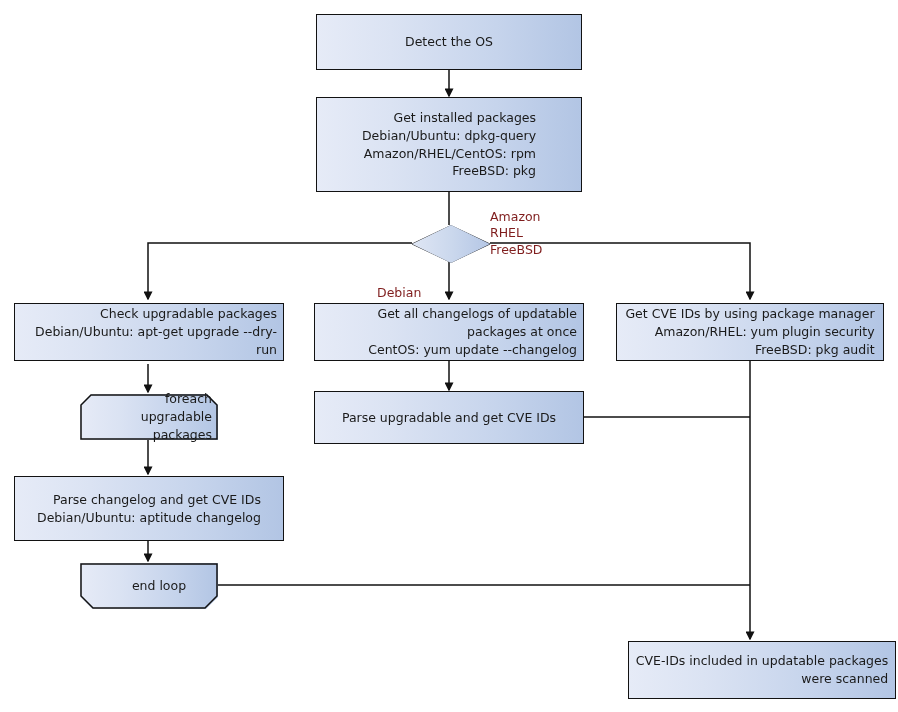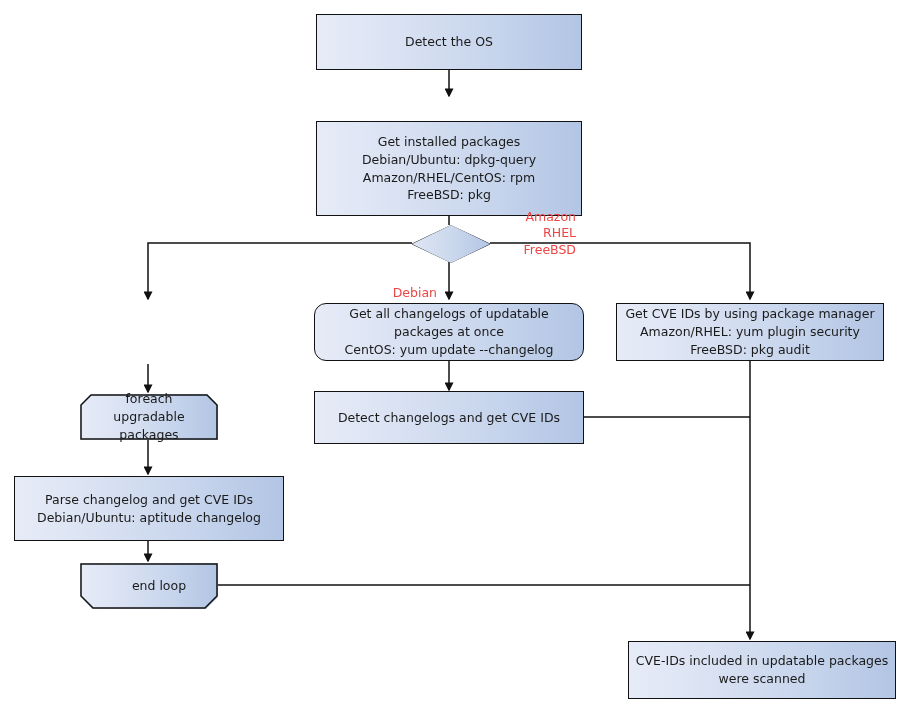--- a/index.html
+++ b/index.html
@@ -15,21 +15,21 @@
     position:absolute;
     box-sizing:border-box;
     display:flex;align-items:center;justify-content:center;
     text-align:center;
     color:#1a1a1a;
     font-size:12.5px;
     line-height:1.42;
     background:linear-gradient(to right,#e6ebf7 0%,#dbe3f3 28%,#c6d4ec 68%,#b2c5e4 100%);
     border:1.3px solid #121212;
   }
-  .node .txt{padding:0 6px;white-space:pre-line;}
+  .node .txt{padding:0 6px;white-space:pre-line;text-align:right;}
 
   
   .loop-start{
     border:none;
     background:none;
   }
   .loop-start .shape{
     position:absolute;inset:0;
     background:linear-gradient(to right,#e6ebf7 0%,#dbe3f3 28%,#c6d4ec 68%,#b2c5e4 100%);
     -webkit-clip-path:polygon(11px 0,calc(100% - 11px) 0,100% 11px,100% 100%,0 100%,0 11px);
@@ -60,22 +60,22 @@
     position:absolute;inset:0;
     background:linear-gradient(to right,#dfe6f4 0%,#cbd8ed 50%,#b4c6e5 100%);
     -webkit-clip-path:polygon(50% 0,100% 50%,50% 100%,0 50%);
     clip-path:polygon(50% 0,100% 50%,50% 100%,0 50%);
   }
 
   .edge-label{
     position:absolute;
     font-size:12.5px;
     line-height:1.32;
-    color:#ef4444;
-    text-align:right;
+    color:#7f1d1d;
+    text-align:left;
     white-space:pre-line;
   }
 </style>
 </head>
 <body>
 
 <div id="canvas">
 
   <svg id="wires" viewBox="0 0 898 712" xmlns="http://www.w3.org/2000/svg">
     <defs>
@@ -108,21 +108,21 @@
       <path d="M 218 585 L 750 585"></path>
 
       <path d="M 750 360 L 750 639" marker-end="url(#arrow)"></path>
     </g>
   </svg>
 
   <div class="node" style="left:316px;top:14px;width:266px;height:56px;">
     <span class="txt">Detect the OS</span>
   </div>
 
-  <div class="node" style="left:316px;top:97px;width:266px;height:95px;margin-top:24px;">
+  <div class="node" style="left:316px;top:97px;width:266px;height:95px;">
     <span class="txt">Get installed packages
 Debian/Ubuntu: dpkg-query
 Amazon/RHEL/CentOS: rpm
 FreeBSD: pkg</span>
   </div>
 
   <div class="diamond" style="left:412px;top:225px;width:78px;height:38px;">
     <svg class="outline" viewBox="0 0 78 38" preserveAspectRatio="none">
       <polygon points="39,1 77,19 39,37 1,19" fill="none" stroke="#111111" stroke-width="1.6"></polygon>
     </svg>
@@ -133,43 +133,47 @@
   <div class="edge-label" style="left:490px;top:192px;width:86px;">
     <span>Amazon
 RHEL
 FreeBSD</span>
   </div>
 
   <div class="edge-label" style="left:377px;top:268px;width:60px;">
     <span>Debian</span>
   </div>
 
+  <div class="node" style="left:14px;top:303px;width:270px;height:58px;">
+    <span class="txt">Check upgradable packages
+Debian/Ubuntu: apt-get upgrade --dry-run</span>
+  </div>
 
-  <div class="node" style="left:314px;top:303px;width:270px;height:58px;border-radius:12px;">
+  <div class="node" style="left:314px;top:303px;width:270px;height:58px;">
     <span class="txt">Get all changelogs of updatable packages at once
 CentOS: yum update --changelog</span>
   </div>
 
   <div class="node loop-start" style="left:80px;top:394px;width:138px;height:46px;">
     <div class="shape"></div>
     <svg class="outline" viewBox="0 0 138 46" preserveAspectRatio="none">
       <polygon points="11,1 127,1 137,11 137,45 1,45 1,11" fill="none" stroke="#111111" stroke-width="1.5"></polygon>
     </svg>
     <span class="txt">foreach
 upgradable  packages</span>
   </div>
 
   <div class="node" style="left:616px;top:303px;width:268px;height:58px;">
     <span class="txt">Get CVE IDs by using package manager
 Amazon/RHEL: yum plugin security
 FreeBSD: pkg audit</span>
   </div>
 
   <div class="node" style="left:314px;top:391px;width:270px;height:53px;">
-    <span class="txt">Detect changelogs and get CVE IDs</span>
+    <span class="txt">Parse upgradable and get CVE IDs</span>
   </div>
 
   <div class="node" style="left:14px;top:476px;width:270px;height:65px;">
     <span class="txt">Parse changelog and get  CVE IDs
 Debian/Ubuntu: aptitude changelog</span>
   </div>
 
   <div class="node loop-end" style="left:80px;top:563px;width:138px;height:46px;padding-left:20px;">
     <div class="shape"></div>
     <svg class="outline" viewBox="0 0 138 46" preserveAspectRatio="none">

